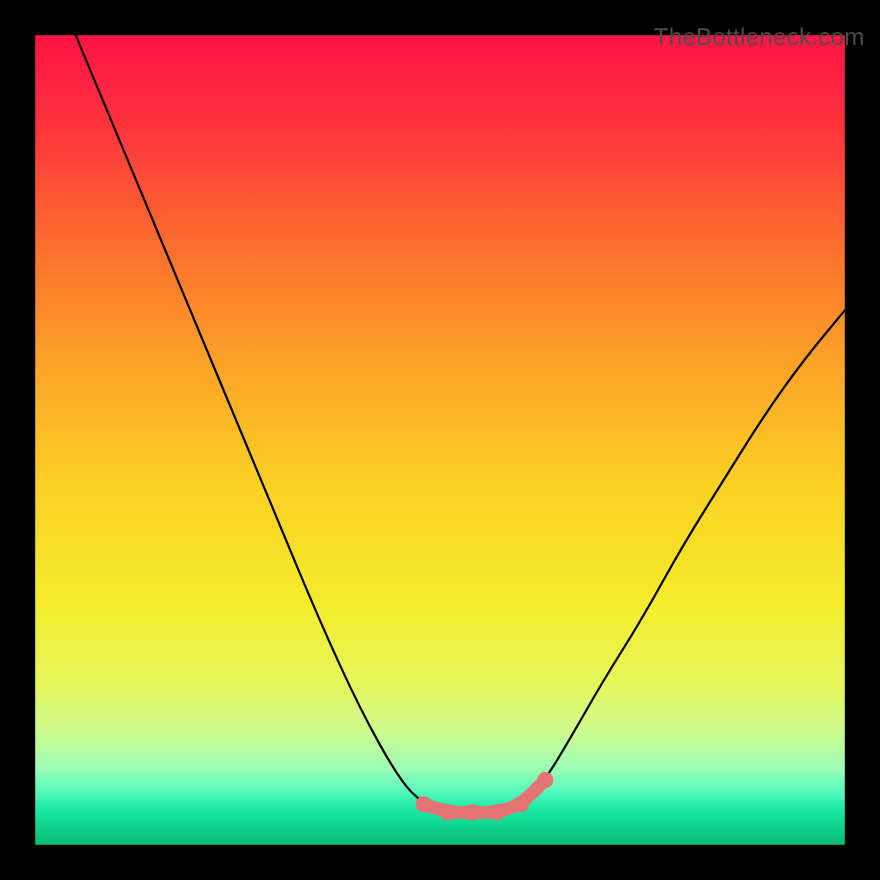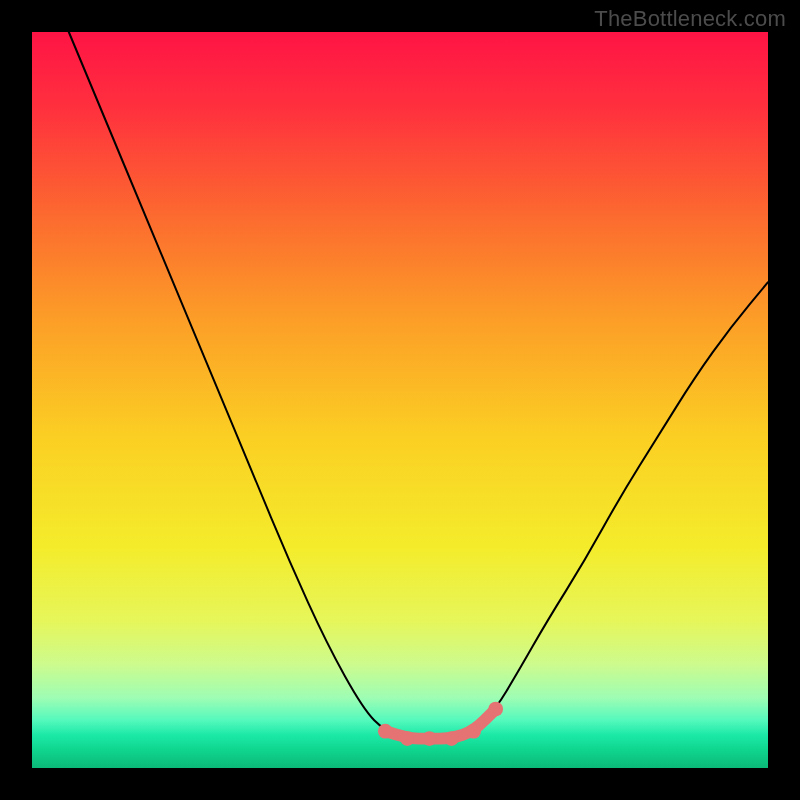--- a/index.html
+++ b/index.html
@@ -12,21 +12,21 @@
     font-family: Arial, Helvetica, sans-serif;
   }
   .frame {
     position: relative;
     width: 800px;
     height: 800px;
     background: #000;
   }
   .watermark {
     position: absolute;
-    top: 6px;
+    top: 21px;
     right: 14px;
     color: #4c4c4c;
     font-size: 22px;
     font-weight: 500;
     letter-spacing: 0.2px;
     pointer-events: none;
   }
   svg { display: block; }
 </style>
 </head>

